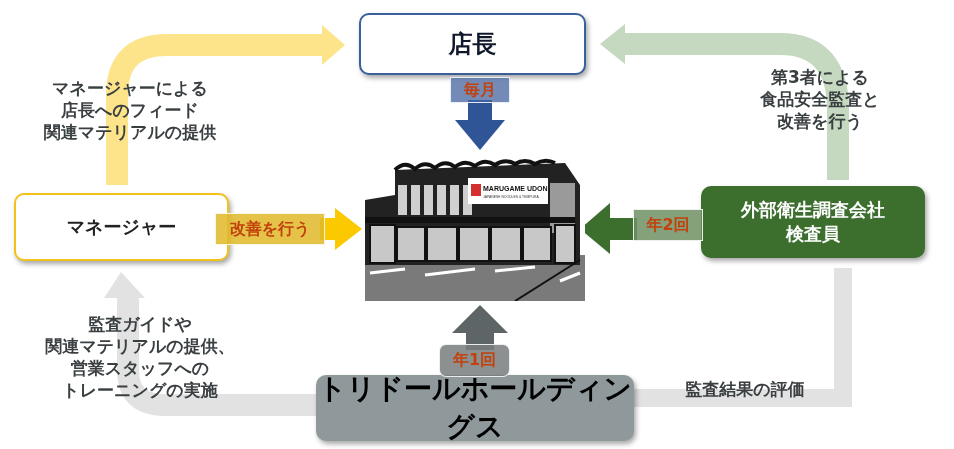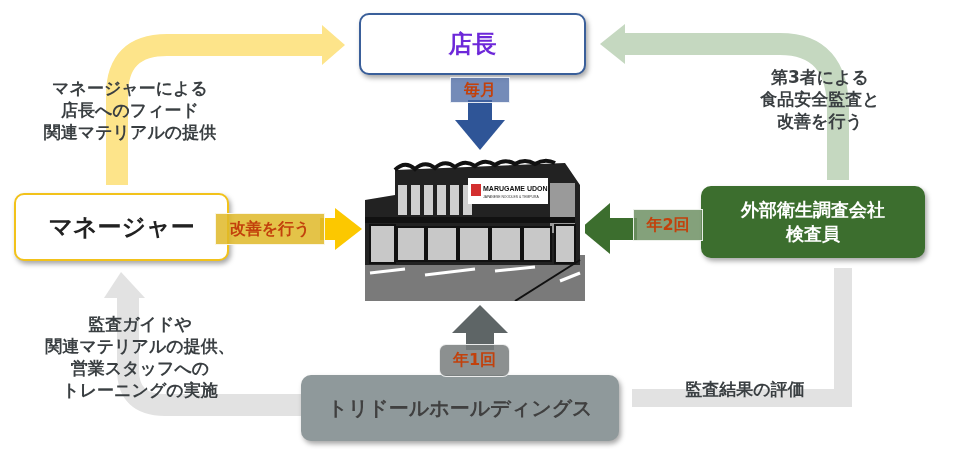--- a/index.html
+++ b/index.html
@@ -3,27 +3,27 @@
 <meta charset="utf-8">
 <style>
   html, body { margin: 0; padding: 0; background: #ffffff; }
   body { width: 954px; height: 449px; position: relative; overflow: hidden;
          font-family: "DejaVu Sans", "Liberation Sans", sans-serif; }
   #canvas { position: absolute; left: 0; top: 0; width: 954px; height: 449px; }
   .node { position: absolute; box-sizing: border-box; display: flex; align-items: center;
           justify-content: center; text-align: center; border-radius: 10px; font-weight: bold;
           box-shadow: 2px 3px 5px rgba(0,0,0,0.35); }
   #store-manager { left: 359px; top: 13px; width: 227px; height: 62px; background: #ffffff;
-          border: 2px solid #3a5f9a; font-size: 24px; color: #6d28d9; }
+          border: 2px solid #3a5f9a; font-size: 24px; color: #0f172a; }
   #manager { left: 14px; top: 193px; width: 215px; height: 68px; background: #ffffff;
-          border: 2px solid #f2c21a; font-size: 24px; color: #222; }
+          border: 2px solid #f2c21a; font-size: 18px; color: #222; }
   #inspector { left: 701px; top: 186px; width: 224px; height: 72px; background: #3c6e2e;
           color: #ffffff; font-size: 18px; line-height: 24px; }
-  #holdings { left: 301px; top: 375px; width: 318px; height: 66px; background: #8f999b;
-          color: #404040; font-size: 20px; }
+  #holdings { left: 316px; top: 375px; width: 318px; height: 66px; background: #8f999b;
+          color: #000000; font-size: 28px; }
   .freq { position: absolute; box-sizing: border-box; color: #c2410c; font-weight: bold;
           font-size: 16px; display: flex; align-items: center; justify-content: center;
           border: 1px solid rgba(255,255,255,0.85); }
   #freq-monthly { left: 450px; top: 77px; width: 60px; height: 26px; background: rgba(70,100,160,0.75); }
   #freq-quarterly { left: 215px; top: 213px; width: 110px; height: 32px; background: rgba(223,185,40,0.85); }
   #freq-twice { left: 633px; top: 209px; width: 70px; height: 32px; background: rgba(110,145,100,0.85); }
   #freq-annual { left: 439px; top: 344px; width: 71px; height: 33px; background: rgba(120,125,125,0.85); border-radius: 7px; }
   .label { position: absolute; color: #3a3f42; font-weight: bold; font-size: 17px;
            line-height: 22px; text-align: center; white-space: nowrap; }
   #label-feedback { left: 20px; top: 77px; width: 220px; }

